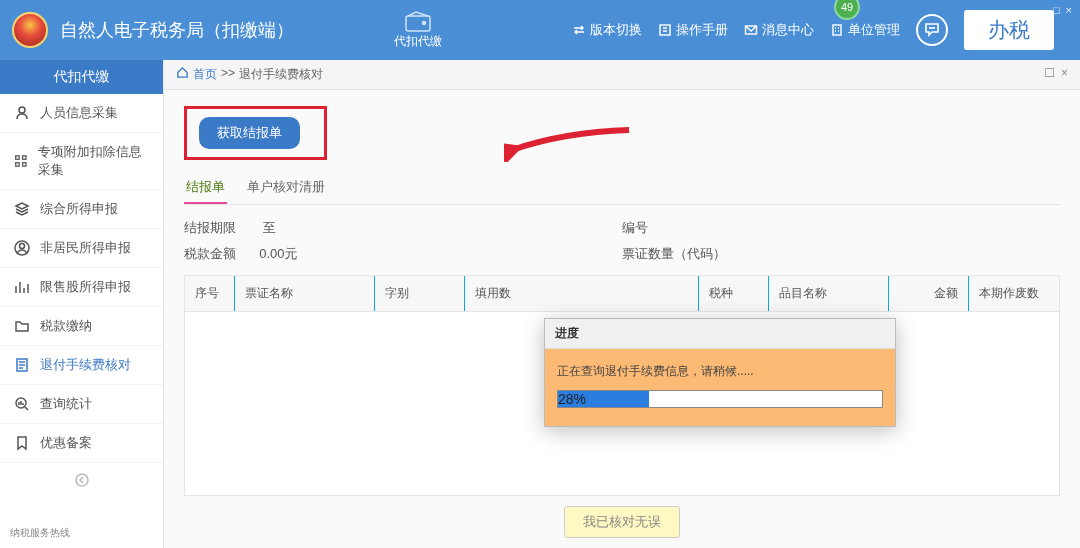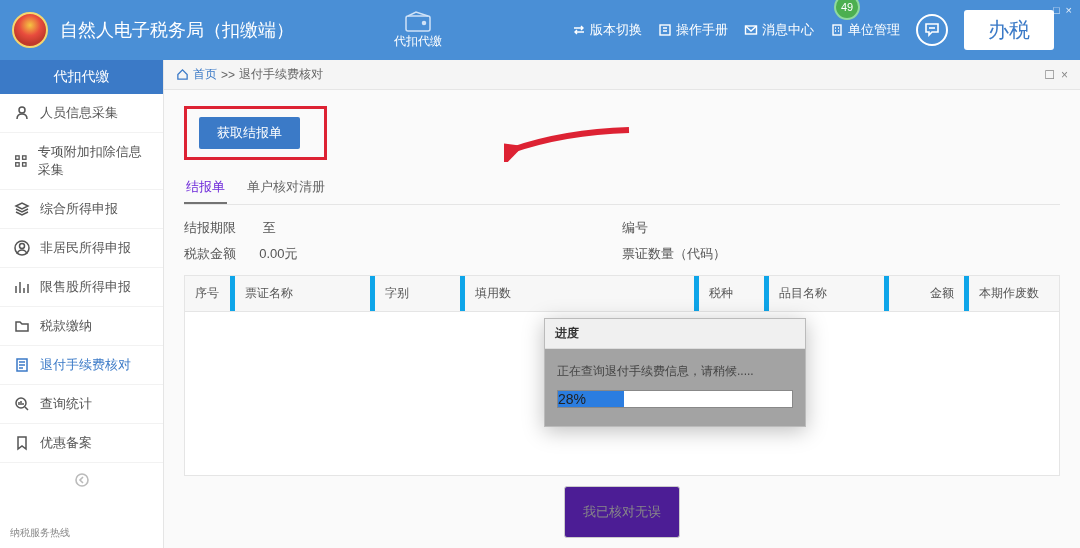--- a/index.html
+++ b/index.html
@@ -22,47 +22,47 @@
     .sidebar-header { background: #3b7ac7; color: #fff; text-align: center; padding: 8px 0; font-size: 14px; }
     .sidebar-item { display: flex; align-items: center; gap: 10px; padding: 10px 14px; color: #555; border-bottom: 1px solid #f2f2f2; cursor: pointer; font-size: 13px; }
     .sidebar-item.active { color: #3b7ac7; }
     .sidebar-item svg, .sidebar-item .sb-ico { width: 16px; height: 16px; fill: none; stroke: currentColor; stroke-width: 1.5; }
     .sidebar-collapse { text-align: center; padding: 10px; color: #999; }
     .sidebar-spacer { flex: 1; }
     .hotline { padding: 8px 10px; display: flex; align-items: center; gap: 6px; }
     .hotline-label { font-size: 10px; color: #888; }
     
     .main { flex: 1; background: #fafafa; overflow: hidden; display: flex; flex-direction: column; position: relative; }
-    .breadcrumb { background: #f5f5f5; border-bottom: 1px solid #e5e5e5; padding: 6px 12px; font-size: 12px; color: #666; display: flex; align-items: center; gap: 4px; }
+    .breadcrumb { background: #f5f5f5; border-bottom: 1px solid #e5e5e5; padding: 6px 12px; font-size: 12px; color: #666; display: flex; gap: 4px; }
     .breadcrumb a { color: #3b7ac7; text-decoration: none; }
     .breadcrumb-close { margin-left: auto; display: flex; gap: 6px; color: #888; cursor: pointer; }
     
     .content { padding: 16px 20px 10px 20px; flex: 1; display: flex; flex-direction: column; overflow: hidden; }
     .fetch-btn-wrap { border: 3px solid #d23; display: inline-block; padding: 8px 24px 8px 12px; margin-bottom: 6px; align-self: flex-start; }
-    .fetch-btn { background: #3b7ac7; color: #fff; border: none; padding: 7px 18px; font-size: 13px; border-radius: 2px; cursor: pointer; }
+    .fetch-btn { background: #3b7ac7; color: #fff; border: none; padding: 7px 18px; font-size: 13px; border-radius: 10px; cursor: pointer; }
     .arrow { position: absolute; left: 340px; top: 62px; pointer-events: none; }
     
     .tabs { display: flex; gap: 18px; margin-top: 6px; border-bottom: 1px solid #e5e5e5; font-size: 13px; }
     .tab { padding: 6px 2px; color: #666; cursor: pointer; }
-    .tab.active { color: #6d28d9; border-bottom: 2px solid #737373; }
+    .tab.active { color: #4d7c0f; border-bottom: 2px solid #ec4899; }
     
     .detail-rows { margin-top: 14px; font-size: 13px; color: #555; }
     .detail-row { display: flex; margin-bottom: 8px; }
     .detail-cell { flex: 1; display: flex; gap: 8px; }
     
     .table-wrap { flex: 1; border: 1px solid #e5e5e5; background: #fff; margin-top: 4px; overflow: hidden; }
     .table-head { display: flex; background: #f7f7f7; border-bottom: 1px solid #e5e5e5; }
-    .th { padding: 9px 10px; font-size: 12px; color: #555; border-right: 5px solid #0ea5e9; }
+    .th { padding: 9px 10px; font-size: 12px; color: #555; border-right: 1px solid #0ea5e9; }
     .th:last-child { border-right: none; }
     .table-body { height: 180px; background: #fff; }
     
     .footer-btn-wrap { text-align: center; padding-top: 10px; }
-    .footer-btn { background: #4c1d95; border: 1px solid #ccc; color: #888; padding: 16px 18px; font-size: 13px; border-radius: 3px; cursor: pointer; }
-    
-    .modal { position: absolute; left: 380px; top: 258px; width: 262px; background: #a3a3a3; border: 1px solid #bbb; box-shadow: 0 4px 20px rgba(0,0,0,0.25); }
+    .footer-btn { background: #fef9c3; border: 1px solid #ccc; color: #888; padding: 6px 18px; font-size: 13px; border-radius: 3px; cursor: pointer; }
+    
+    .modal { position: absolute; left: 380px; top: 258px; width: 352px; background: #fdba74; border: 1px solid #bbb; box-shadow: 0 4px 20px rgba(0,0,0,0.25); }
     .modal-title { background: #f0f0f0; border-bottom: 1px solid #ddd; padding: 6px 10px; font-size: 12px; font-weight: bold; color: #333; }
     .modal-body { padding: 14px 12px 18px 12px; }
     .modal-msg { font-size: 12px; color: #444; margin-bottom: 10px; }
     .progress-outer { border: 1px solid #888; height: 18px; position: relative; background: #fff; }
     .progress-inner { position: absolute; left: 0; top: 0; bottom: 0; width: 28%; background: #2b7de0; }
     .progress-text { position: absolute; left: 0; right: 0; top: 0; bottom: 0; text-align: left; font-size: 14px; line-height: 16px; color: #222; }
   </style>
 </head>
 <body>
 

